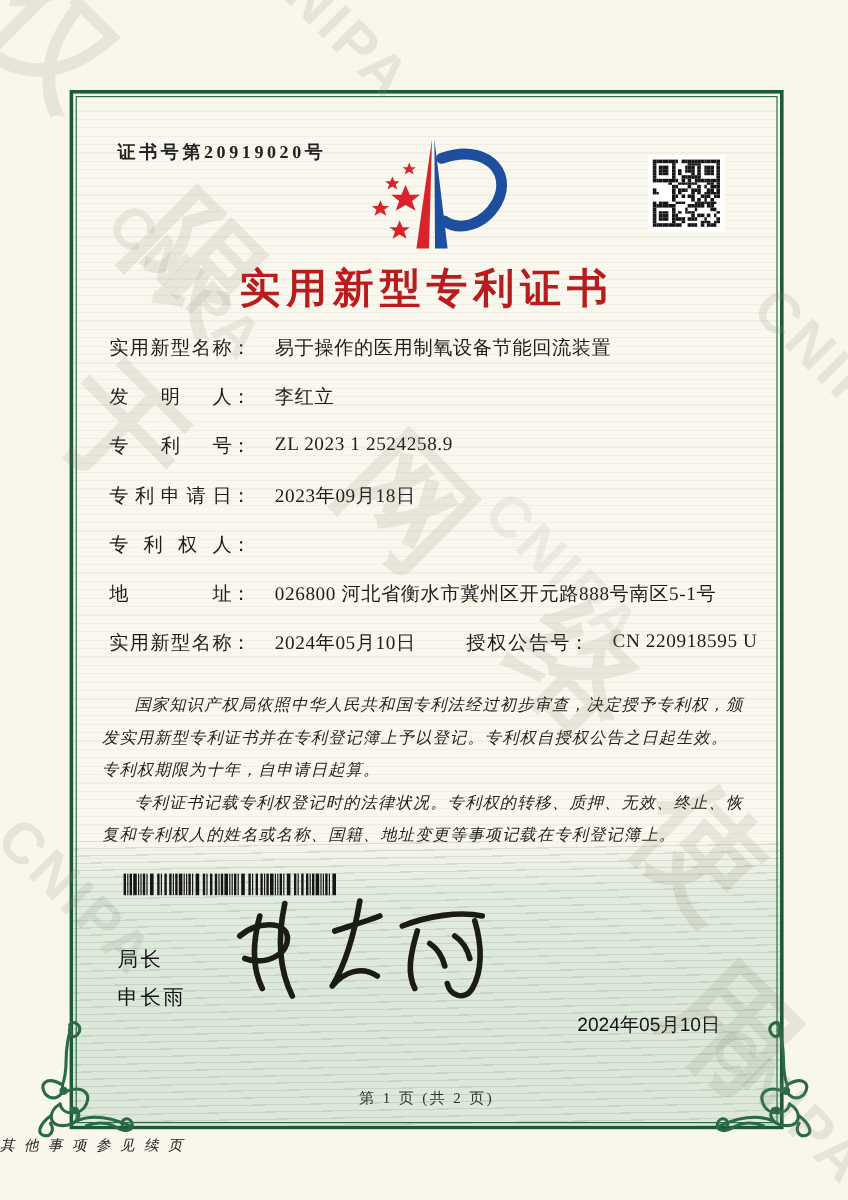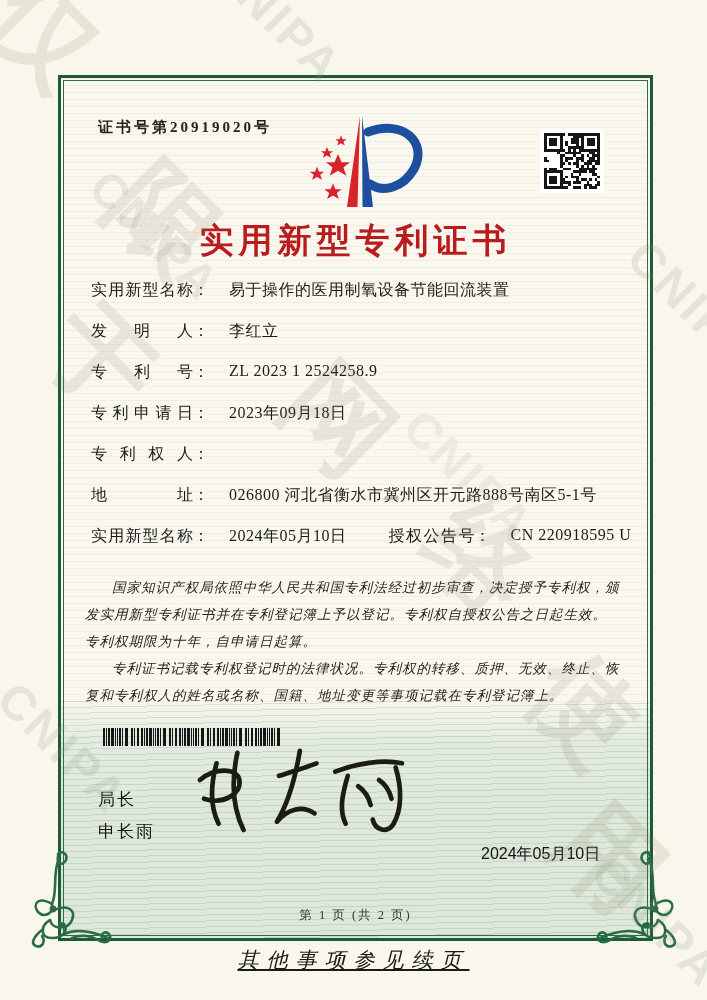--- a/index.html
+++ b/index.html
@@ -79,22 +79,22 @@
   .paras p { margin:0; text-indent:2em; letter-spacing:1px; }
   
   .barcode { position:absolute; left:42px; top:650px; height:18px; display:flex; align-items:stretch; }
   .barcode div { background:#161616; }
   .sig-title { position:absolute; left:37px; top:710px; font-size:17px; letter-spacing:2px; font-family:"Liberation Sans","DejaVu Sans",sans-serif; color:#141414;}
   .sig-name  { position:absolute; left:37px; top:742px; font-size:17px; letter-spacing:2px; font-family:"Liberation Sans","DejaVu Sans",sans-serif; color:#141414;}
   .signature { position:absolute; left:118px; top:662px; width:250px; height:105px; }
   .issue-date { position:absolute; left:420px; top:766px; font-size:16px; color:#131313; font-family:"Liberation Sans","DejaVu Sans",sans-serif;}
   .page-note { position:absolute; left:0; right:0; top:829px; text-align:center; font-size:12.5px; letter-spacing:2px; color:#333; }
   .footer-note {
-    position:absolute; left:0; right:0; top:946px; text-align:center; z-index:3;
-    font-size:21px; letter-spacing:8px; color:#1a1a1a; font-style:italic;text-decoration:underline;
+    position:absolute; left:0; right:0; top:946px; text-align:left; z-index:3;
+    font-size:12px; letter-spacing:8px; color:#1a1a1a; font-style:italic;
   }
   
   .flourish { position:absolute; width:104px; height:104px; z-index:4; }
   .flourish.bl { left:12px;  top:846px; }
   .flourish.br { left:592px; top:846px; transform:scaleX(-1); }
 </style>
 </head>
 <body>
 
 <div class="page">

